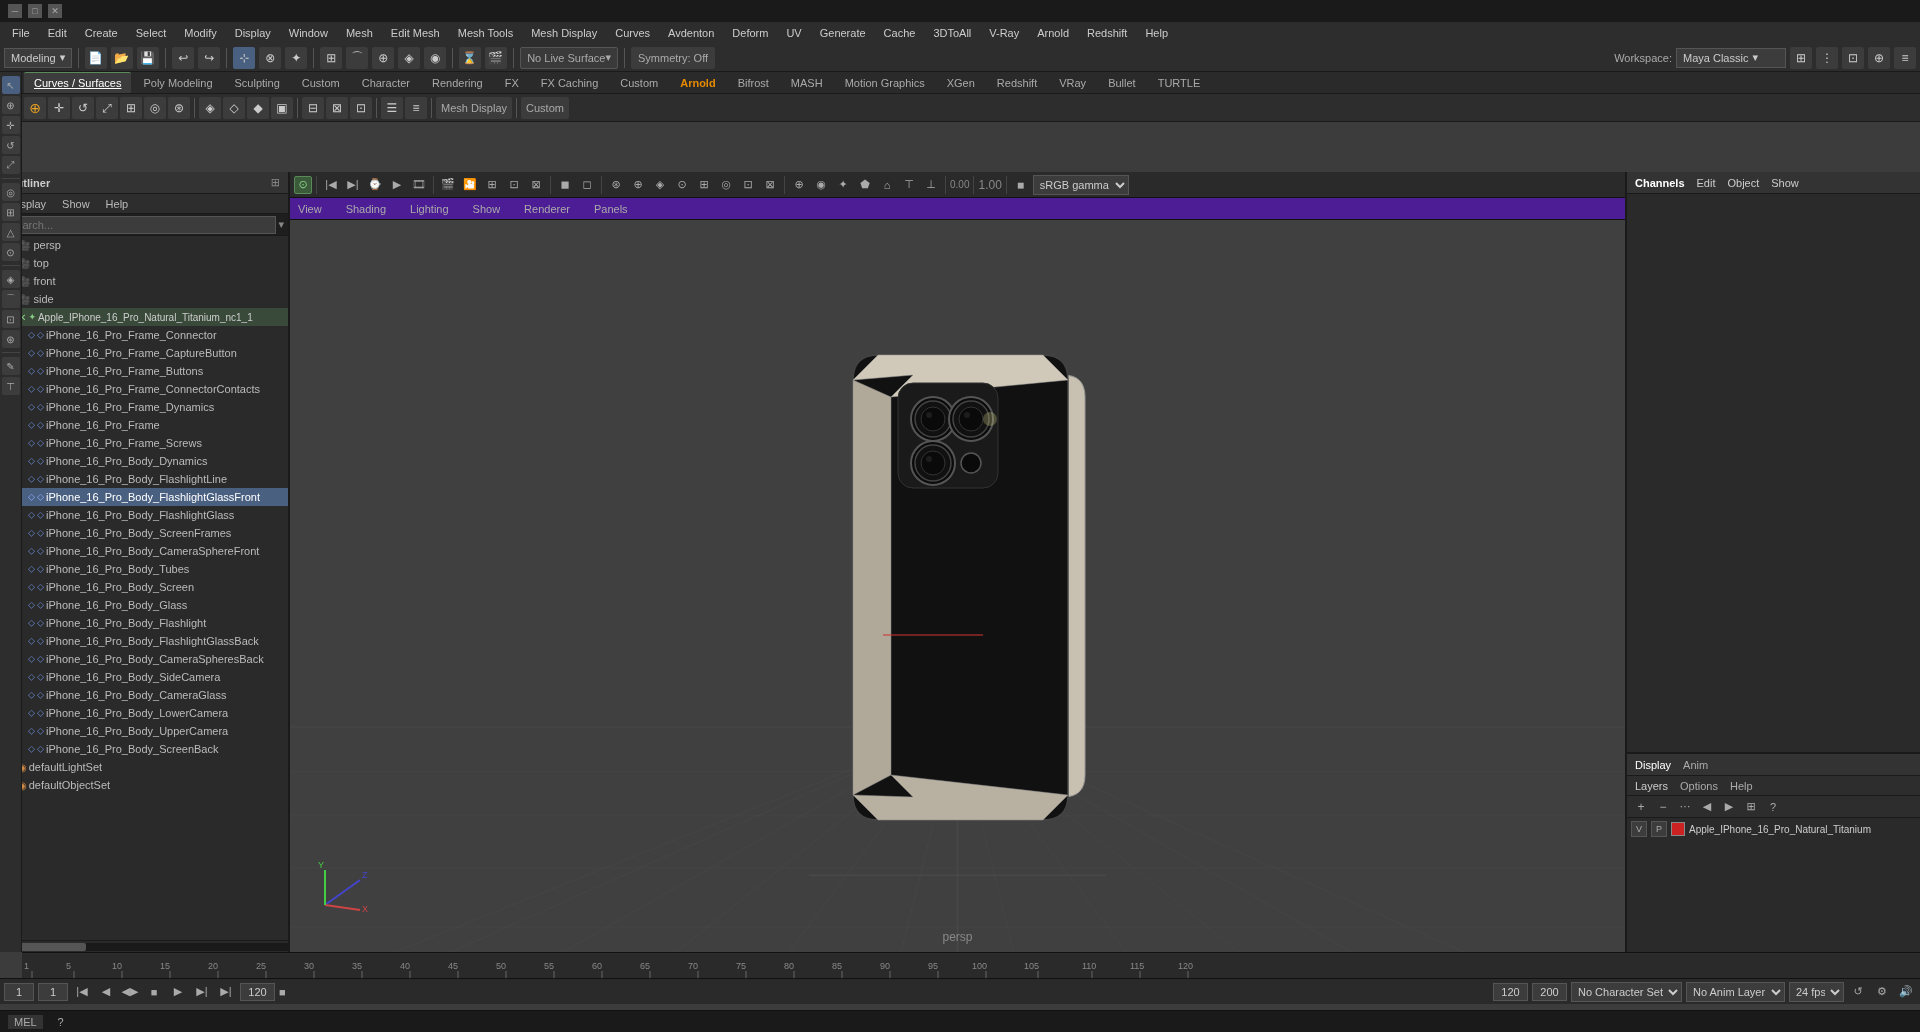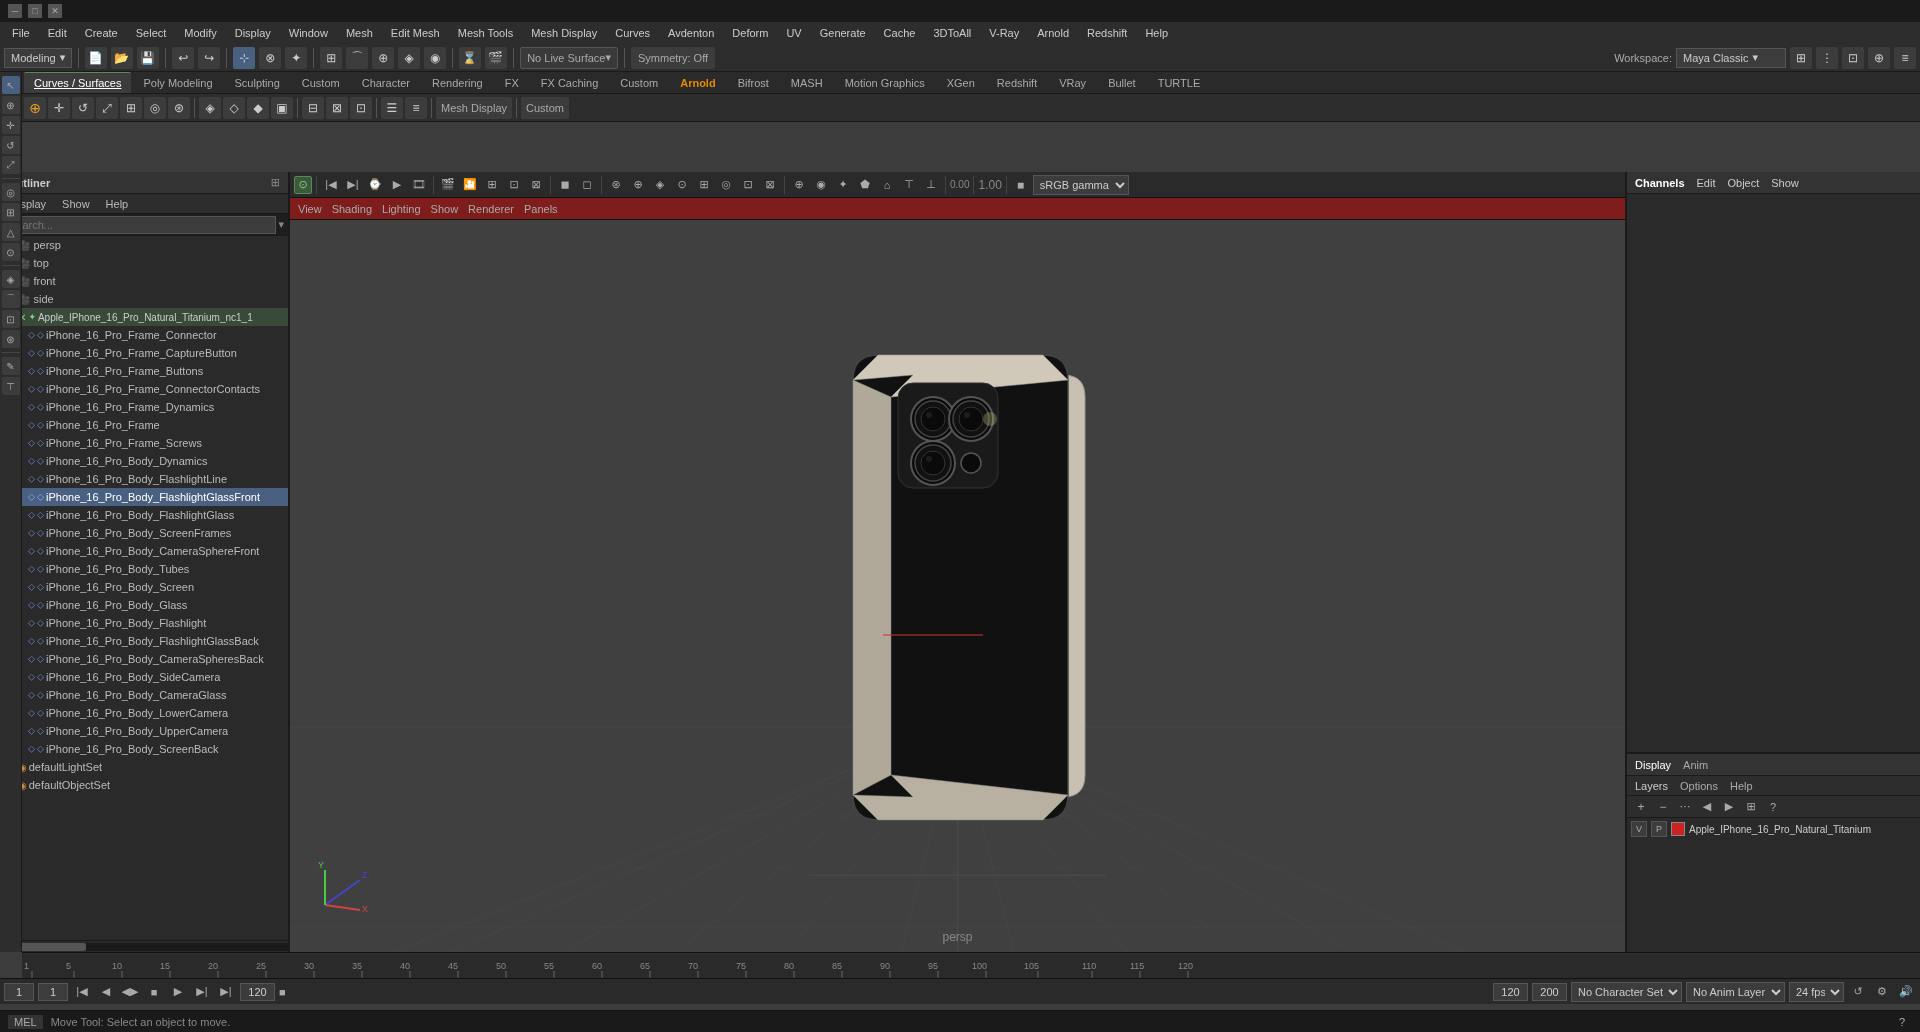--- a/index.html
+++ b/index.html
@@ -860,21 +860,21 @@
       <div class="vp-divider"></div>
       <span style="color:#888; font-size:12px;">1.00</span>
       <div class="vp-divider"></div>
       <div class="vp-icon-btn" style="font-size:9px;">◼</div>
 
       <select class="vp-select">
         <option>sRGB gamma</option>
       </select>
     </div>
 
-    <div style="height:22px; background:#7f1d1d; display:flex; align-items:center; padding:0 4px; gap:2px; border-bottom:1px solid #111;">
+    <div style="height:22px; background:#4c1d95; display:flex; align-items:center; padding:0 4px; gap:16px; border-bottom:1px solid #111;">
       <div class="vp-text-btn">View</div>
       <div class="vp-text-btn">Shading</div>
       <div class="vp-text-btn">Lighting</div>
       <div class="vp-text-btn">Show</div>
       <div class="vp-text-btn">Renderer</div>
       <div class="vp-text-btn">Panels</div>
     </div>
 
     <div id="viewport-canvas">
 
@@ -1118,15 +1118,14 @@
   <select style="background:#3c3c3c; border:1px solid #555; color:#ccc; height:20px; font-size:11px; padding:0 2px; width:55px;">
     <option>24 fps</option>
   </select>
   <div class="vp-icon-btn">↺</div>
   <div class="vp-icon-btn">⚙</div>
   <div class="vp-icon-btn">🔊</div>
 </div>
 
 <div id="status-bar">
   <span class="status-label" style="background:#333; padding:1px 6px; color:#aaa; font-size:11px;">MEL</span>
-  <span style="flex:1; color:#888;">Move Tool: Select an object to move.</span>
   <div class="vp-icon-btn">?</div>
 </div>
 
 </body></html>

